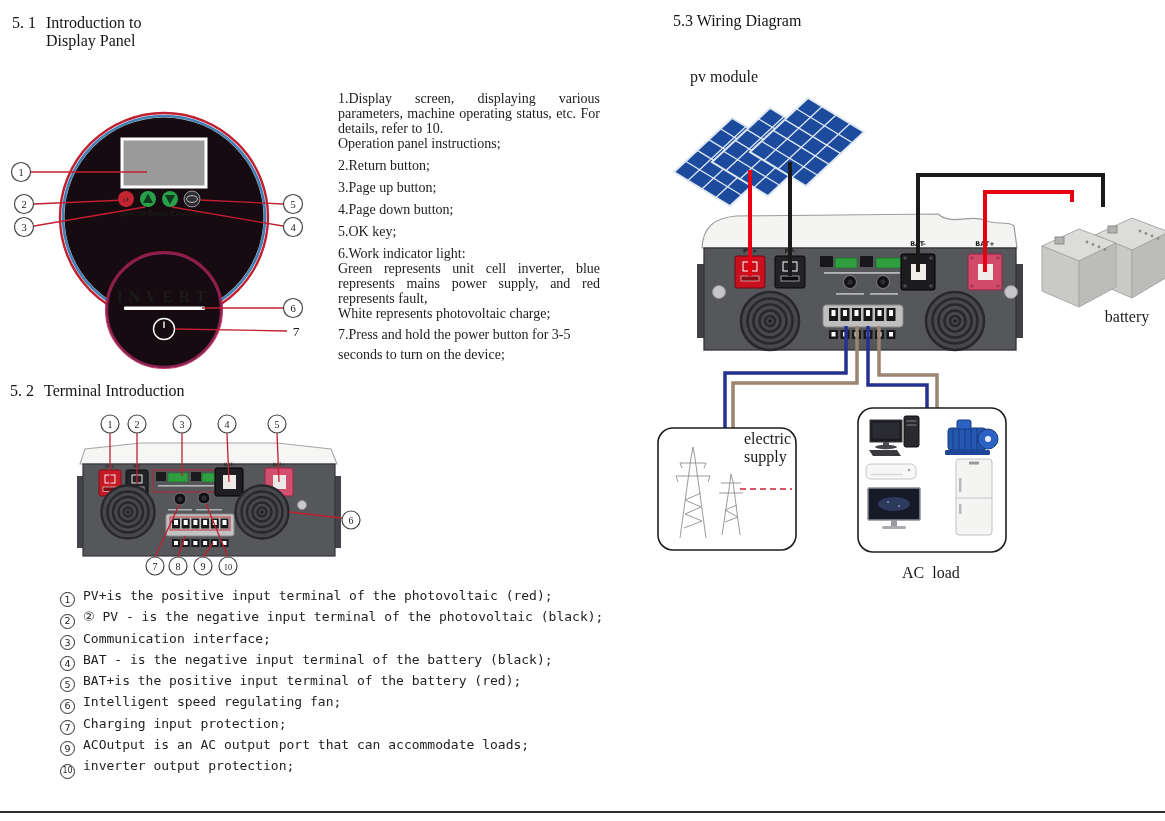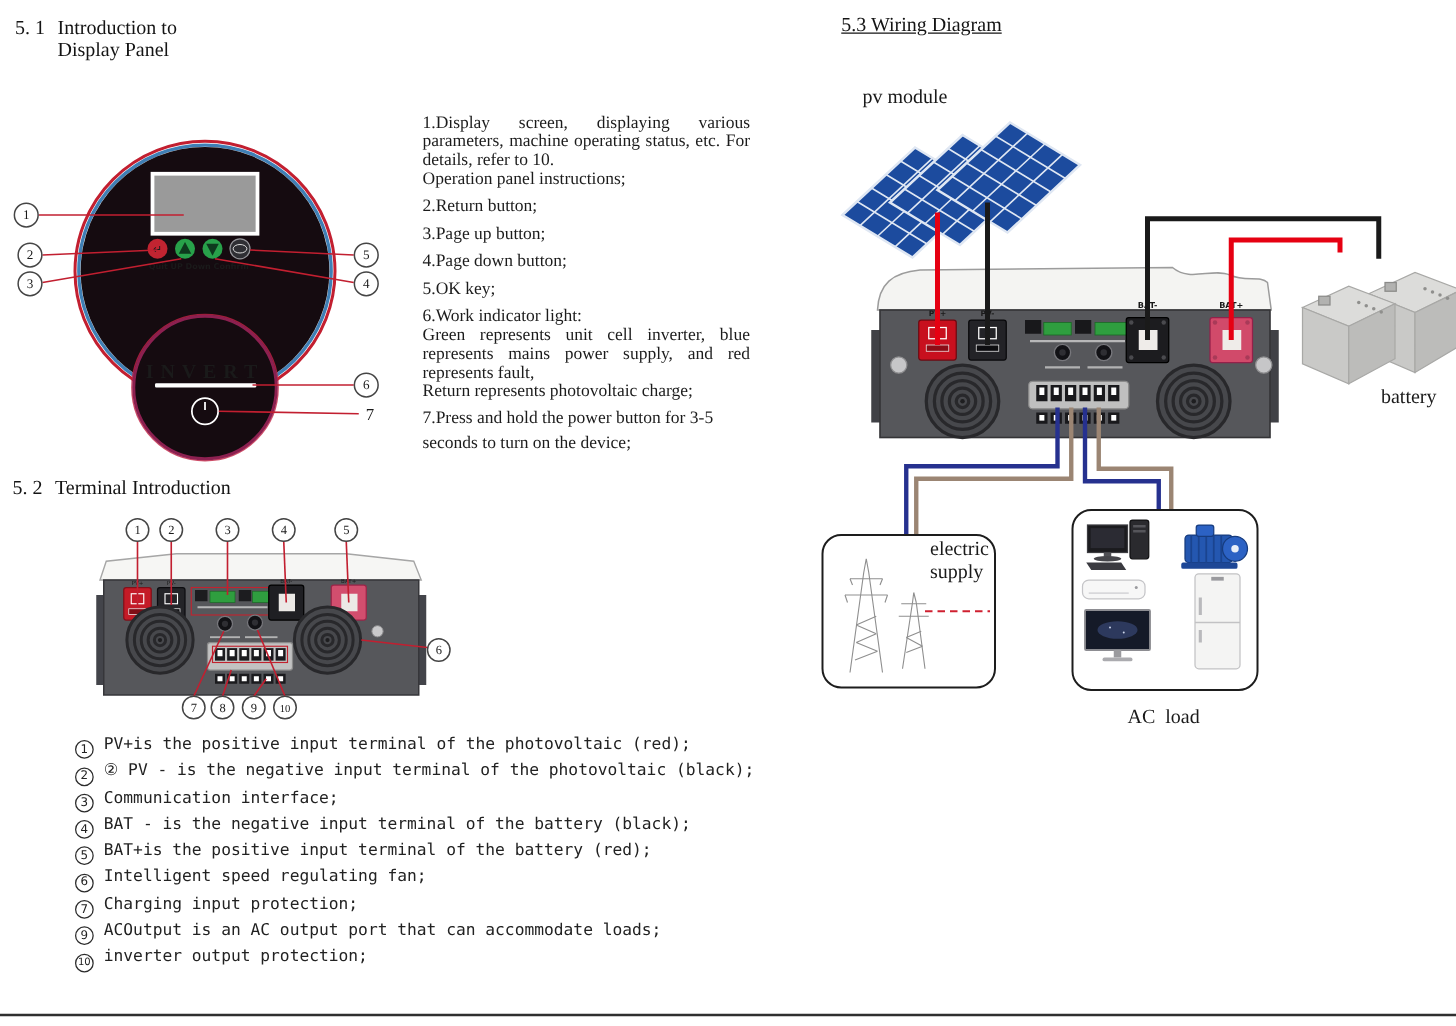--- a/index.html
+++ b/index.html
@@ -114,21 +114,21 @@
 
   <div class="notes abs" style="left:338px; top:92px;">
     <p class="tight just">1.Display screen, displaying various parameters, machine operating status, etc. For details, refer to 10.</p>
     <p>Operation panel instructions;</p>
     <p>2.Return button;</p>
     <p>3.Page up button;</p>
     <p>4.Page down button;</p>
     <p>5.OK key;</p>
     <p class="tight">6.Work indicator light:</p>
     <p class="tight just">Green represents unit cell inverter, blue represents mains power supply, and red represents fault,</p>
-    <p class="small-gap">Return represents photovoltaic charge;</p>
+    <p class="small-gap">White represents photovoltaic charge;</p>
     <p class="loose">7.Press and hold the power button for 3-5 seconds to turn on the device;</p>
   </div>
 
   <div class="heading abs" style="left:10px; top:382px;">
     <span class="num">5. 2</span>
     <span>Terminal Introduction</span>
   </div>
 
   <svg class="abs" style="left:55px; top:404px;" width="335" height="182" viewBox="0 0 335 182">
     <defs>
@@ -274,21 +274,21 @@
     <li><span class="cnum">2</span><span>② PV - is the negative input terminal of the photovoltaic (black);</span></li>
     <li><span class="cnum">3</span><span>Communication interface;</span></li>
     <li><span class="cnum">4</span><span>BAT - is the negative input terminal of the battery (black);</span></li>
     <li><span class="cnum">5</span><span>BAT+is the positive input terminal of the battery (red);</span></li>
     <li><span class="cnum">6</span><span>Intelligent speed regulating fan;</span></li>
     <li><span class="cnum">7</span><span>Charging input protection;</span></li>
     <li><span class="cnum">9</span><span>ACOutput is an AC output port that can accommodate loads;</span></li>
     <li><span class="cnum" style="font-size:8px;">10</span><span>inverter output protection;</span></li>
   </ul>
 
-  <div class="heading abs" style="left:673px; top:12px;text-decoration:underline;">
+  <div class="heading abs" style="left:673px; top:12px;">
     <span>5.3 Wiring Diagram</span>
   </div>
 
   <svg class="abs" style="left:640px; top:30px;" width="525" height="560" viewBox="0 0 525 560">
     <defs>
       <g id="pvp">
         <polygon points="34,142 92,88 148,122 90,176" fill="#1c4b9e" stroke="#dfe7f3" stroke-width="2"></polygon>
         <path d="M48,150.5 L106,96.5 M62,159 L120,105 M76,167.5 L134,113.5 M45.6,131.2 L101.6,165.2 M57.2,120.4 L113.2,154.4 M68.8,109.6 L124.8,143.6 M80.4,98.8 L136.4,132.8" stroke="#dfe7f3" stroke-width="1.3" fill="none"></path>
       </g>
       <g id="fanW">

